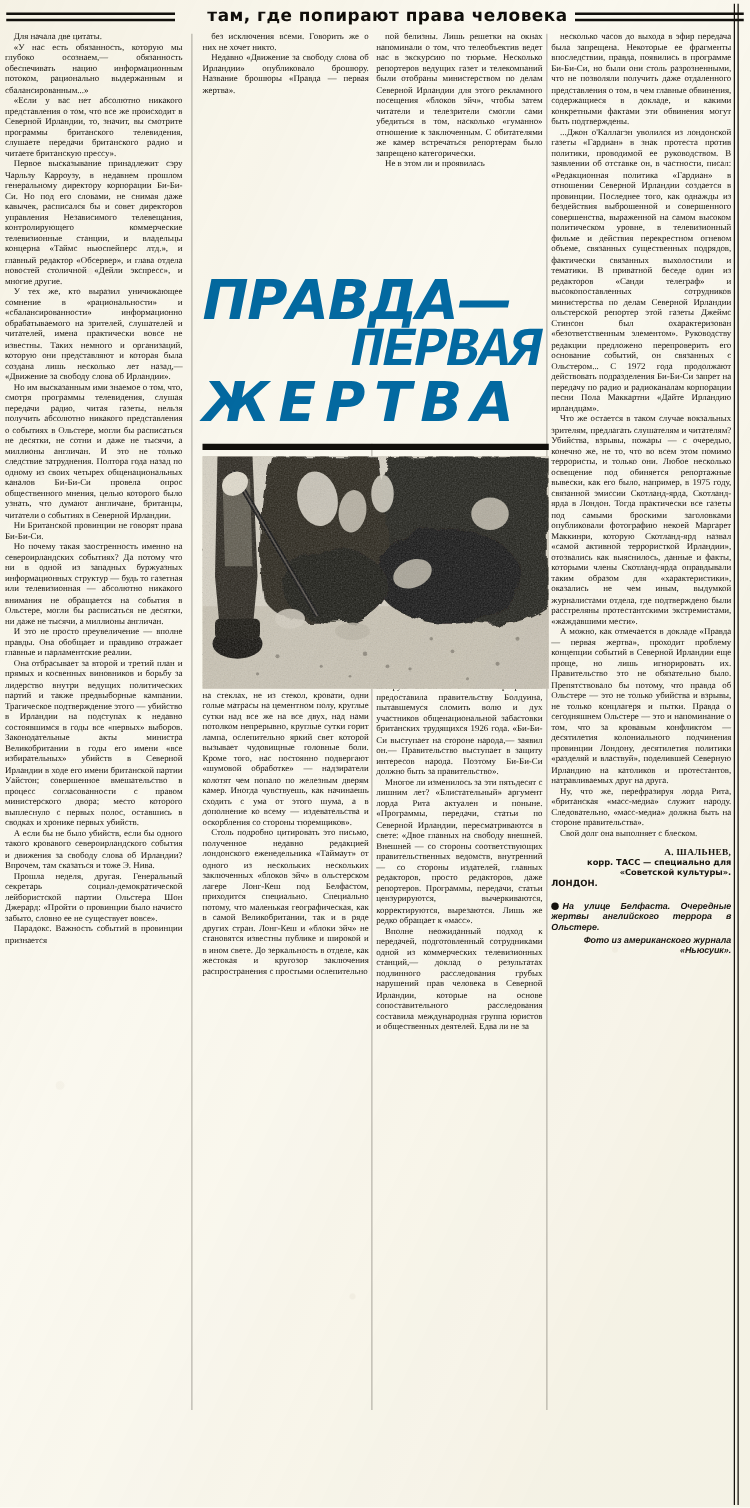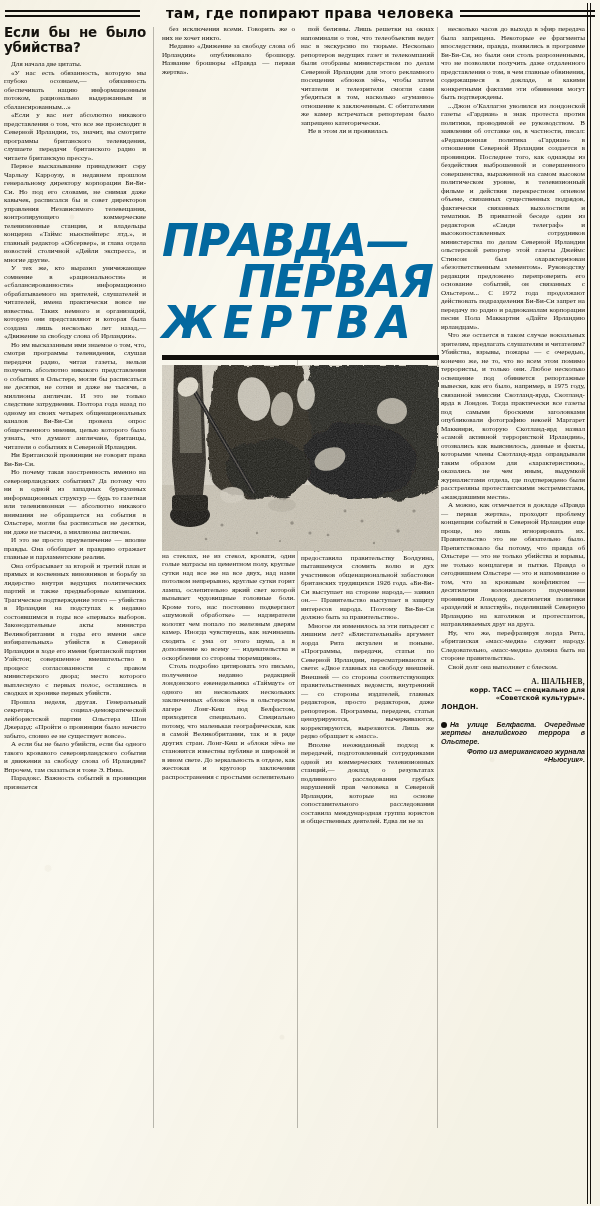--- a/index.html
+++ b/index.html
@@ -119,21 +119,21 @@
     font-family:"DejaVu Sans", sans-serif;
     font-weight:bold;
     font-style:italic;
     font-size:44px;
     line-height:41px;
     letter-spacing:-1px;
     color:#0369a1;
     text-align:right;
   }
   .bighead .l1{display:block;text-align:left;}
-  .bighead .l2{display:block;padding-right:6px;}
+  .bighead .l2{display:block;padding-right:6px;font-family:Liberation Mono, monospace;}
   .bighead .l3{display:block;text-align:left;letter-spacing:7px;}
   .head-rule{
     position:absolute;left:162px;top:330px;width:277px;height:5px;background:#12100c;
   }
 
   
   .photo{
     position:absolute;left:162px;top:340px;width:277px;height:186px;
     overflow:hidden;background:#cfcabb;
   }
@@ -170,34 +170,33 @@
 </div>
 
 <div class="sheet">
 
   <div class="vdiv" id="vd1"></div>
   <div class="vdiv" id="vd2"></div>
   <div class="vdiv" id="vd3"></div>
   <div class="edge-rule"></div>
 
   <div class="col" id="col1">
-    <div class="kicker">Если бы не было убийства?</div>
     <div>
       <p>Для начала две цитаты.</p>
       <p>«У нас есть обязанность, которую мы глубоко осознаем,— обязанность обеспечивать нацию информационным потоком, рационально выдержанным и сбалансированным...»</p>
       <p>«Если у вас нет абсолютно никакого представления о том, что все же происходит в Северной Ирландии, то, значит, вы смотрите программы британского телевидения, слушаете передачи британского радио и читаете британскую прессу».</p>
       <p>Первое высказывание принадлежит сэру Чарльзу Карроузу, в недавнем прошлом генеральному директору корпорации Би-Би-Си. Но под его словами, не снимая даже кавычек, расписался бы и совет директоров управления Независимого телевещания, контролирующего коммерческие телевизионные станции, и владельцы концерна «Таймс ньюспейперс лтд.», и главный редактор «Обсервер», и глава отдела новостей столичной «Дейли экспресс», и многие другие.</p>
       <p>У тех же, кто выразил уничижающее сомнение в «рациональности» и «сбалансированности» информационно обрабатываемого на зрителей, слушателей и читателей, имена практически вовсе не известны. Таких немного и организаций, которую они представляют и которая была создана лишь несколько лет назад,— «Движение за свободу слова об Ирландии».</p>
       <p>Но им высказанным ими знаемое о том, что, смотря программы телевидения, слушая передачи радио, читая газеты, нельзя получить абсолютно никакого представления о событиях в Ольстере, могли бы расписаться не десятки, не сотни и даже не тысячи, а миллионы англичан. И это не только следствие затруднения. Полтора года назад по одному из своих четырех общенациональных каналов Би-Би-Си провела опрос общественного мнения, целью которого было узнать, что думают англичане, британцы, читатели о событиях в Северной Ирландии.</p>
       <p>Ни Британской провинции не говорят права Би-Би-Си.</p>
       <p>Но почему такая заостренность именно на североирландских событиях? Да потому что ни в одной из западных буржуазных информационных структур — будь то газетная или телевизионная — абсолютно никакого внимания не обращается на события в Ольстере, могли бы расписаться не десятки, ни даже не тысячи, а миллионы англичан.</p>
       <p>И это не просто преувеличение — вполне правды. Она обобщает и правдиво отражает главные и парламентские реалии.</p>
       <p>Она отбрасывает за второй и третий план и прямых и косвенных виновников и борьбу за лидерство внутри ведущих политических партий и также предвыборные кампании. Трагическое подтверждение этого — убийство в Ирландии на подступах к недавно состоявшимся в годы все «первых» выборов. Законодательные акты министра Великобритании в годы его имени «все избирательных» убийств в Северной Ирландии в ходе его имени британской партии Уайстон; совершенное вмешательство в процесс согласованности с правом министерского двора; место которого выплеснуло с первых полос, оставшись в сводках и хронике первых убийств.</p>
+      <p>А если бы не было убийств, если бы одного такого кровавого североирландского события и движения за свободу слова об Ирландии? Впрочем, там сказаться и тоже Э. Нива.</p>
       <p>Прошла неделя, другая. Генеральный секретарь социал-демократической лейбористской партии Ольстера Шон Джерард: «Пройти о провинции было начисто забыто, словно ее не существует вовсе».</p>
-      <p>А если бы не было убийств, если бы одного такого кровавого североирландского события и движения за свободу слова об Ирландии? Впрочем, там сказаться и тоже Э. Нива.</p>
       <p>Парадокс. Важность событий в провинции признается</p>
     </div>
   </div>
 
   <div class="col" id="col2">
     <p>без исключения всеми. Говорить же о них не хочет никто.</p>
     <p>Недавно «Движение за свободу слова об Ирландии» опубликовало брошюру. Название брошюры «Правда — первая жертва».</p>
 
     <div style="height:310px"></div>
 

